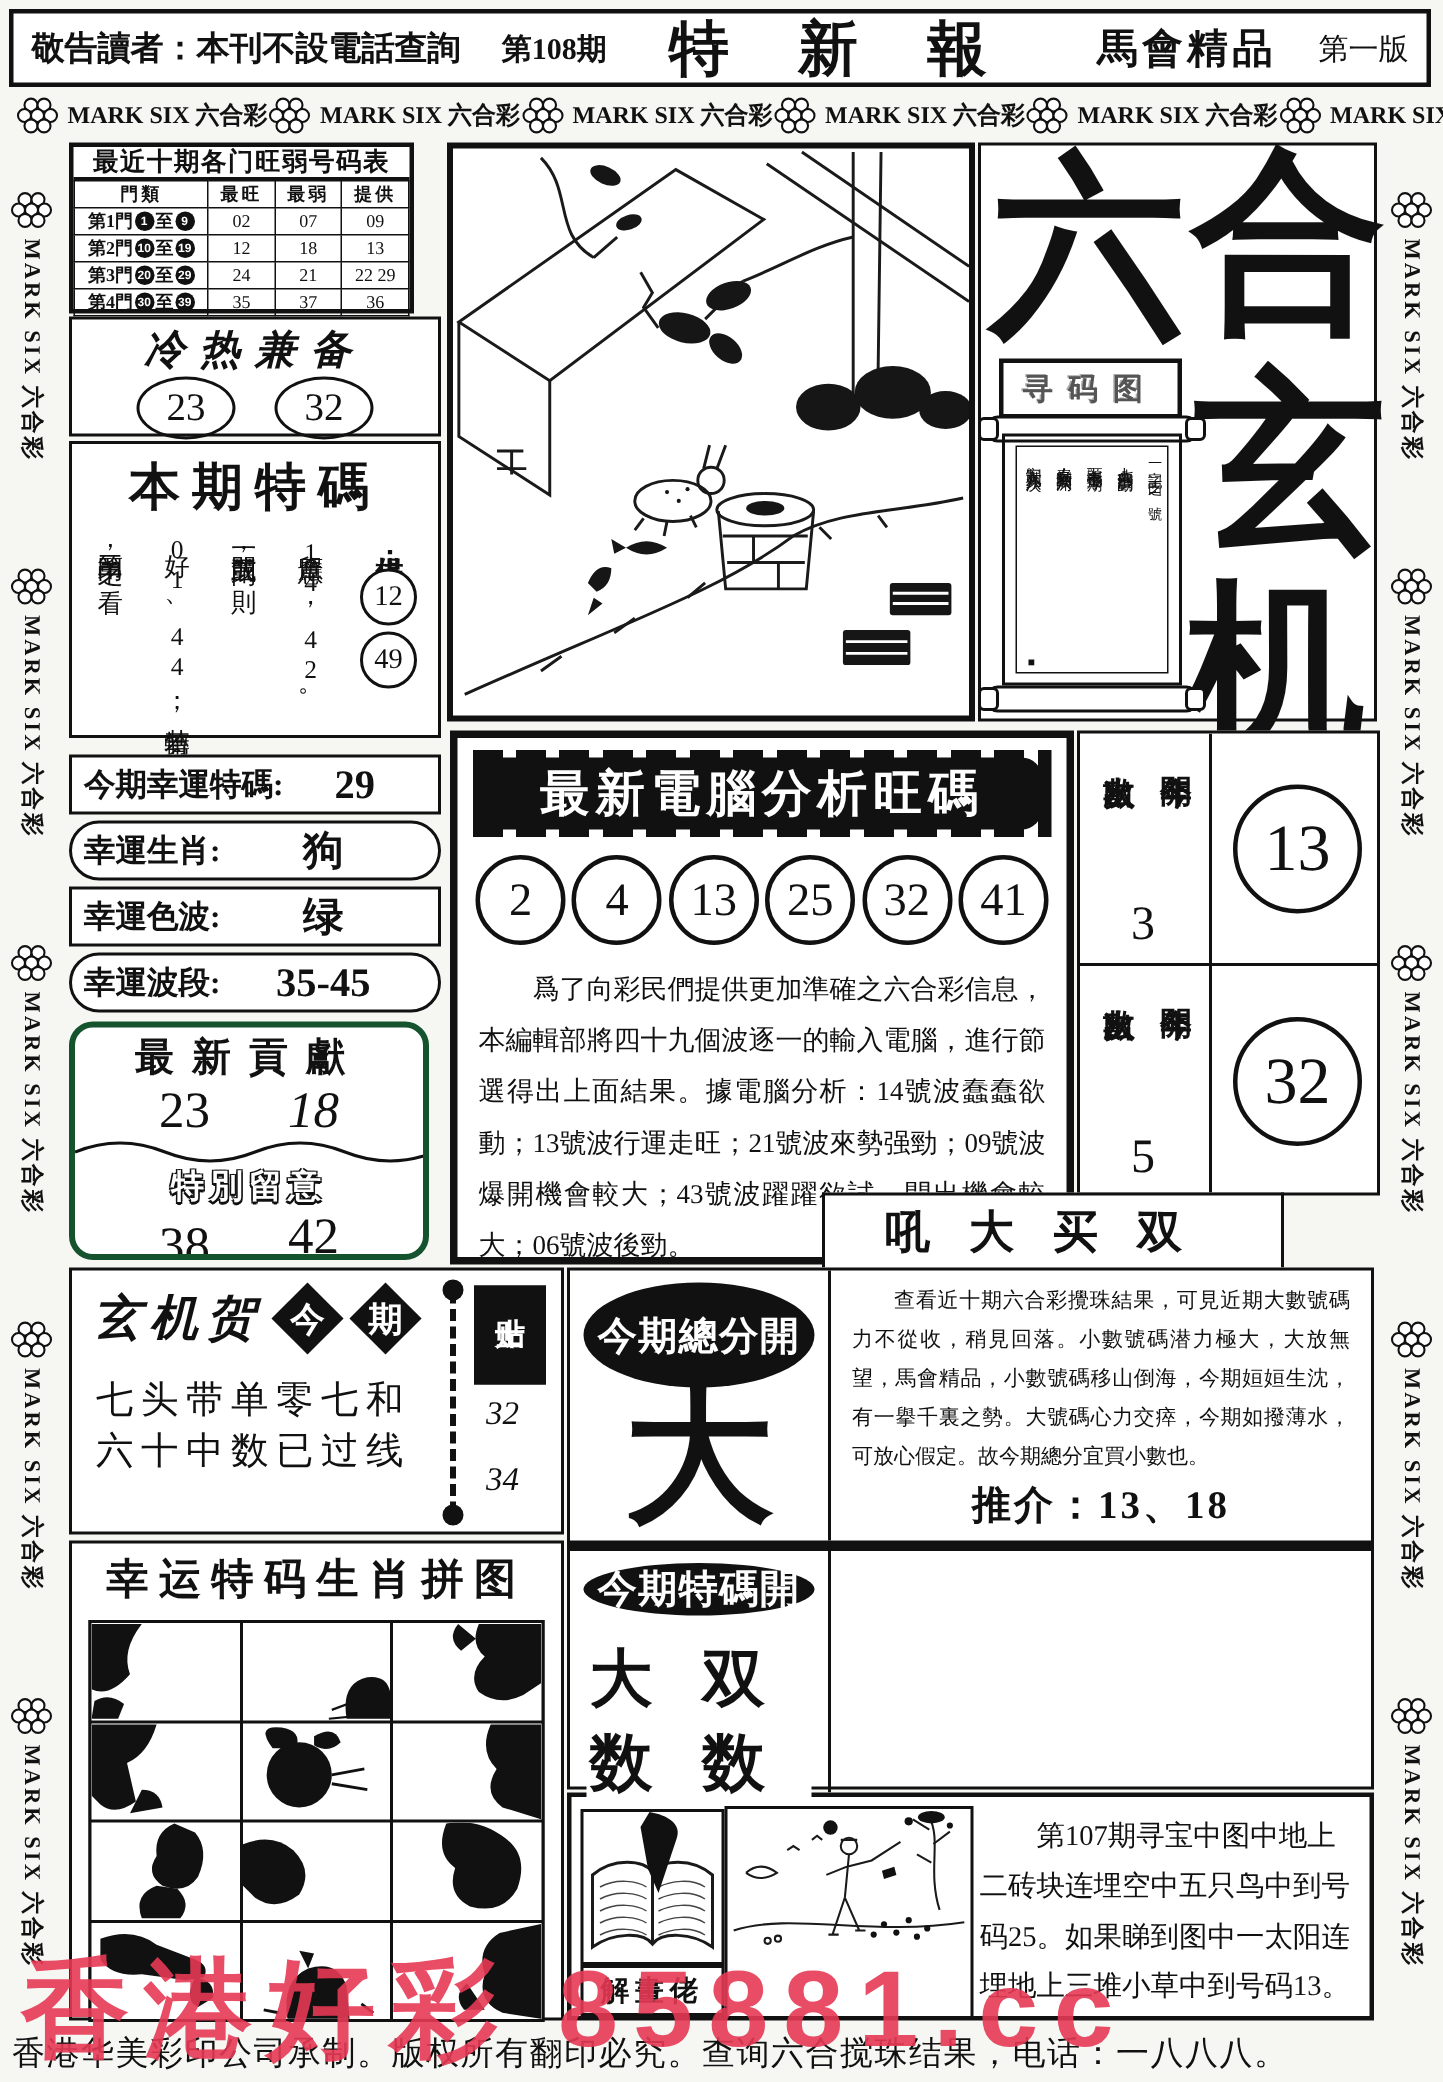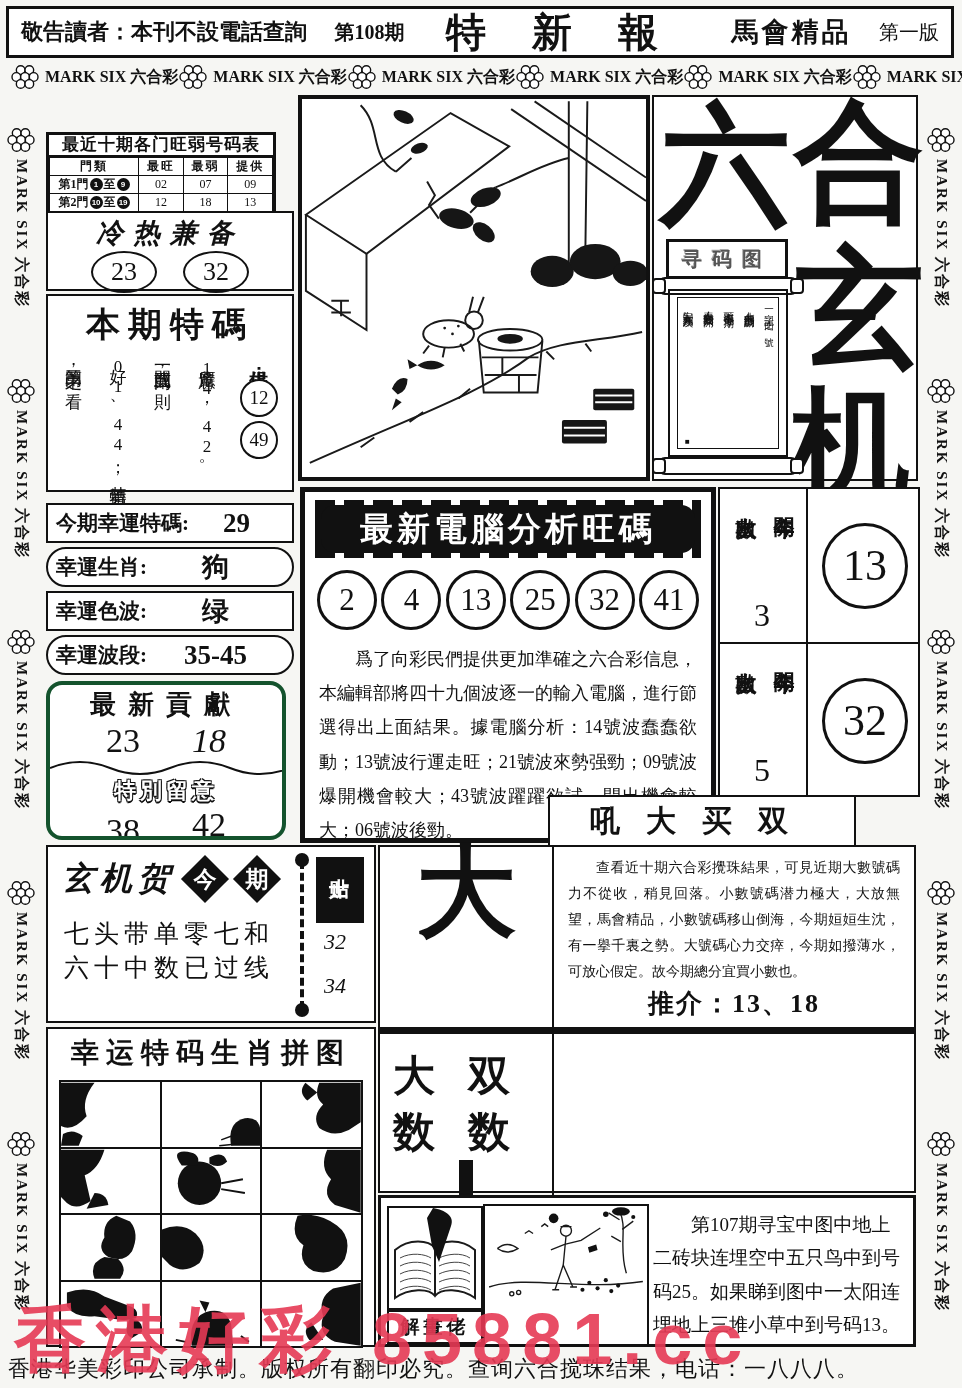--- a/index.html
+++ b/index.html
@@ -26,21 +26,21 @@
   .hdr-notice{font-size:22px;font-weight:bold;}
   .hdr-issue{font-size:20px;font-weight:bold;}
   .hdr-title{font-size:40px;font-weight:bold;letter-spacing:46px;padding-left:14px;white-space:nowrap;}
   .hdr-sub{font-size:27px;font-weight:bold;letter-spacing:3px;}
   .hdr-ed{font-size:20px;}
   .brand-row{left:8px;top:61px;width:946px;height:32px;display:flex;align-items:center;
     justify-content:space-between;padding:0 2px;}
   .brand-unit{display:flex;align-items:center;gap:5px;font-weight:bold;font-size:16px;white-space:nowrap;}
 
   
-  .hot-table{left:46px;top:95px;width:230px;height:114px;border:3px solid #111;background:#fff;margin-top:37px;}
+  .hot-table{left:46px;top:95px;width:230px;height:114px;border:3px solid #111;background:#fff;}
   .hot-title{font-size:17px;font-weight:bold;text-align:center;letter-spacing:1px;border-bottom:2px solid #111;line-height:20px;}
   .hot-table table{width:100%;border-collapse:collapse;}
   .hot-table td,.hot-table th{border:1px solid #111;font-size:12px;text-align:center;height:16px;padding:0;}
   .hot-table th{font-weight:bold;letter-spacing:2px;}
   .door-cell{display:flex;align-items:center;justify-content:center;gap:1px;font-weight:bold;}
   .badge{display:inline-flex;width:13px;height:13px;border-radius:50%;background:#111;color:#fff;
     font-size:8px;align-items:center;justify-content:center;font-family:"Liberation Sans",sans-serif;}
 
   .coldhot{left:46px;top:211px;width:248px;height:80px;}
   .coldhot-title{font-size:27px;font-weight:bold;font-style:italic;text-align:center;letter-spacing:10px;margin-top:2px;}
@@ -637,30 +637,32 @@
     <div class="count-right">
         <span class="circle-lg">32</span>
       </div>
   </div>
 </div>
 
 <div class="abs bs-title">吼大买双</div>
 <div class="abs bigsmall">
   <div class="bs-row bs-row1">
     <div class="bs-left">
+      <div class="bs-oval">今期總分開</div>
       <div class="bs-big">大</div>
     </div>
     <div class="bs-right">
       <div class="bs-para">查看近十期六合彩攪珠結果，可見近期大數號碼力不從收，稍見回落。小數號碼潜力極大，大放無望，馬會精品，小數號碼移山倒海，今期姮姮生沈，有一擧千裏之勢。大號碼心力交瘁，今期如撥薄水，可放心假定。故今期總分宜買小數也。</div>
       <div class="bs-rec">推介：13、18</div>
     </div>
   </div>
   <div class="bs-row bs-row2">
     <div class="bs-left">
       <div class="bs-bar"></div>
+      <div class="bs-oval">今期特碼開</div>
       <div class="bs-pair">
         <span>大数</span>
         <span>双数</span>
       </div>
     </div>
   </div>
 </div>
 
 <div class="abs story">
   <div class="book-box">

